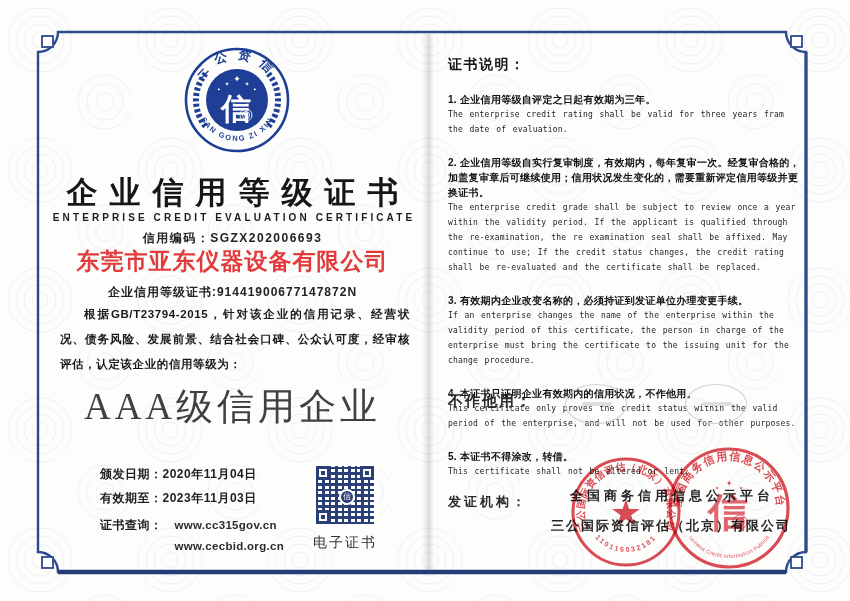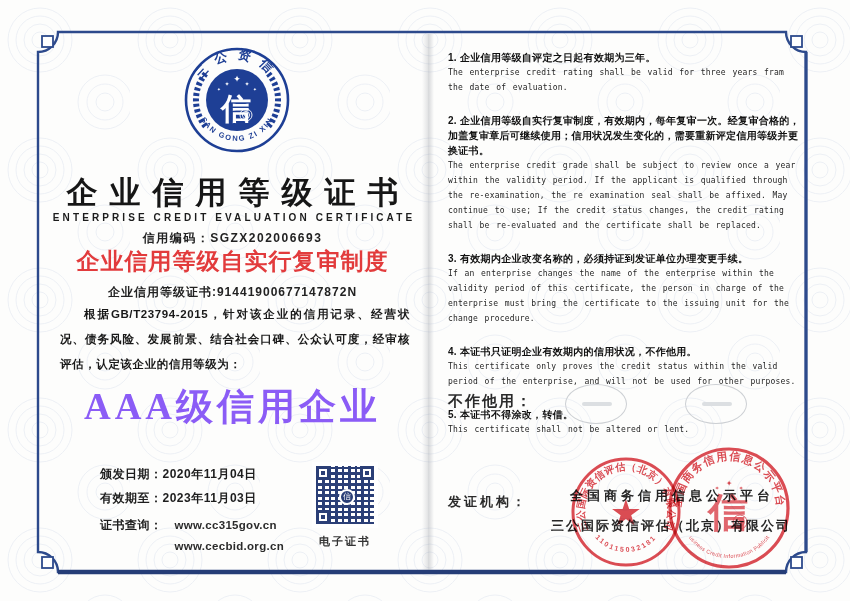--- a/index.html
+++ b/index.html
@@ -22,22 +22,22 @@
   .credit-code { position:absolute; top:198px; width:100%; text-align:center;
                  font-weight:bold; font-size:12px; letter-spacing:1.5px; color:#222; }
   .company { position:absolute; top:214px; width:100%; text-align:center;
              font-weight:bold; font-size:23px; letter-spacing:1px; color:#e23b3c; }
   .uscc { position:absolute; top:252px; width:100%; text-align:center;
           font-weight:bold; font-size:12px; letter-spacing:1px; color:#222; }
   .assess-par { position:absolute; top:270px; left:20px; width:350px;
                 font-weight:bold; font-size:11.5px; line-height:25px;
                 letter-spacing:0.6px; text-indent:24px; text-align:justify; color:#191919; }
   .rating { position:absolute; top:350px; width:100%; text-align:center;
-            font-family:"Liberation Serif", serif; font-weight:bold;
-            font-size:37px; letter-spacing:4px; color:#8b5cf6; }
+            font-family:"Liberation Serif", serif; font-weight:normal;
+            font-size:37px; letter-spacing:4px; color:#404040; }
 
   .dates-block { position:absolute; left:60px; top:430px; font-size:12px; font-weight:bold; color:#1d1d1d; }
   .dates-block .dline { line-height:24px; letter-spacing:0.5px; }
   .query-row { display:flex; margin-top:5px; }
   .query-label { line-height:21px; letter-spacing:0.5px; }
   .query-urls { margin-left:12px; font-weight:bold; color:#2b2b2b; }
   .query-urls .url { line-height:21px; font-size:11.5px; letter-spacing:0.3px; }
 
   
   #qr-block { position:absolute; left:272px; top:430px; width:66px; text-align:center; }
@@ -46,21 +46,21 @@
     background-image:
       repeating-linear-gradient(0deg,  #2b3f77 0 2.5px, transparent 2.5px 5.5px),
       repeating-linear-gradient(90deg, #2b3f77 0 2.5px, transparent 2.5px 6.5px),
       repeating-linear-gradient(45deg, transparent 0 5px, rgba(255,255,255,.85) 5px 7px, transparent 7px 12px); }
   .qr-finder { position:absolute; width:14px; height:14px; border:3px solid #2b3f77; background:#fff; }
   .qr-finder > div { position:absolute; left:2px; top:2px; width:4px; height:4px; background:#2b3f77; }
   .qr-f-tl { left:2px; top:2px; } .qr-f-tr { right:2px; top:2px; } .qr-f-bl { left:2px; bottom:2px; }
   .qr-center-logo { position:absolute; left:25px; top:25px; width:16px; height:16px; border-radius:50%;
                     background:#2b3f77; border:2px solid #fff; color:#fff; font-size:8px;
                     line-height:12px; text-align:center; }
-  .qr-caption { margin-top:6px; font-size:11px; letter-spacing:2px; color:#333;font-weight:bold; }
+  .qr-caption { margin-top:6px; font-size:14px; letter-spacing:2px; color:#333; }
 
   
   .notes-heading { margin:24px 0 10px 16px; font-size:14px; font-weight:bold; letter-spacing:1.5px; color:#141414; }
   .notes { margin-left:16px; width:356px; }
   .notes .zh { font-size:10px; font-weight:bold; line-height:15px; letter-spacing:0.3px; color:#111; margin-top:18px; }
   .notes .en { font-family:"DejaVu Sans Mono", monospace; font-size:8px; line-height:15px;
                letter-spacing:0.2px; word-spacing:1.5px; color:#252525; }
 
   .annual-label { position:absolute; left:16px; top:360px; font-size:15px; letter-spacing:2px;
                   font-weight:bold; color:#2a2a2a; }
@@ -151,21 +151,21 @@
           <circle cx="64" cy="69" r="6"></circle>
             <circle cx="64" cy="69" r="3.6"></circle>
             <circle cx="64" cy="69" r="1.4"></circle>
         </g>
       </svg>
     </div>
 
     <div class="cert-title">企业信用等级证书</div>
     <div class="cert-subtitle">ENTERPRISE CREDIT EVALUATION CERTIFICATE</div>
     <div class="credit-code">信用编码：SGZX202006693</div>
-    <div class="company">企业信用等级自实行复审制度</div>
+    <div class="company">东莞市亚东仪器设备有限公司</div>
     <div class="uscc">企业信用等级证书:91441900677147872N</div>
     <div class="assess-par">根据GB/T23794-2015，针对该企业的信用记录、经营状况、债务风险、发展前景、结合社会口碑、公众认可度，经审核评估，认定该企业的信用等级为：</div>
     <div class="rating">AAA级信用企业</div>
 
     <div class="dates-block">
       <div class="dline">颁发日期：2020年11月04日</div>
       <div class="dline">有效期至：2023年11月03日</div>
       <div class="query-row">
         <div class="query-label">证书查询：</div>
         <div class="query-urls">
@@ -188,20 +188,21 @@
             <div></div>
           </div>
         <div class="qr-center-logo">信</div>
       </div>
       <div class="qr-caption">电子证书</div>
     </div>
   </div>
 
   <div id="right-page">
 
+    <div class="notes-heading">证书说明：</div>
 
     <div class="notes">
       <div class="zh">1. 企业信用等级自评定之日起有效期为三年。</div>
       <div class="en">The enterprise credit rating shall be valid for three years fram the date of evaluation.</div>
       <div class="zh">2. 企业信用等级自实行复审制度，有效期内，每年复审一次。经复审合格的，加盖复审章后可继续使用；信用状况发生变化的，需要重新评定信用等级并更换证书。</div>
       <div class="en">The enterprise credit grade shall be subject to review once a year within the validity period. If the applicant is qualified through the re-examination, the re examination seal shall be affixed. May continue to use; If the credit status changes, the credit rating shall be re-evaluated and the certificate shall be replaced.</div>
       <div class="zh">3. 有效期内企业改变名称的，必须持证到发证单位办理变更手续。</div>
       <div class="en">If an enterprise changes the name of the enterprise within the validity period of this certificate, the person in charge of the enterprise must bring the certificate to the issuing unit for the change procedure.</div>
       <div class="zh">4. 本证书只证明企业有效期内的信用状况，不作他用。</div>
       <div class="en">This certificate only proves the credit status within the valid period of the enterprise, and will not be used for other purposes.</div>

